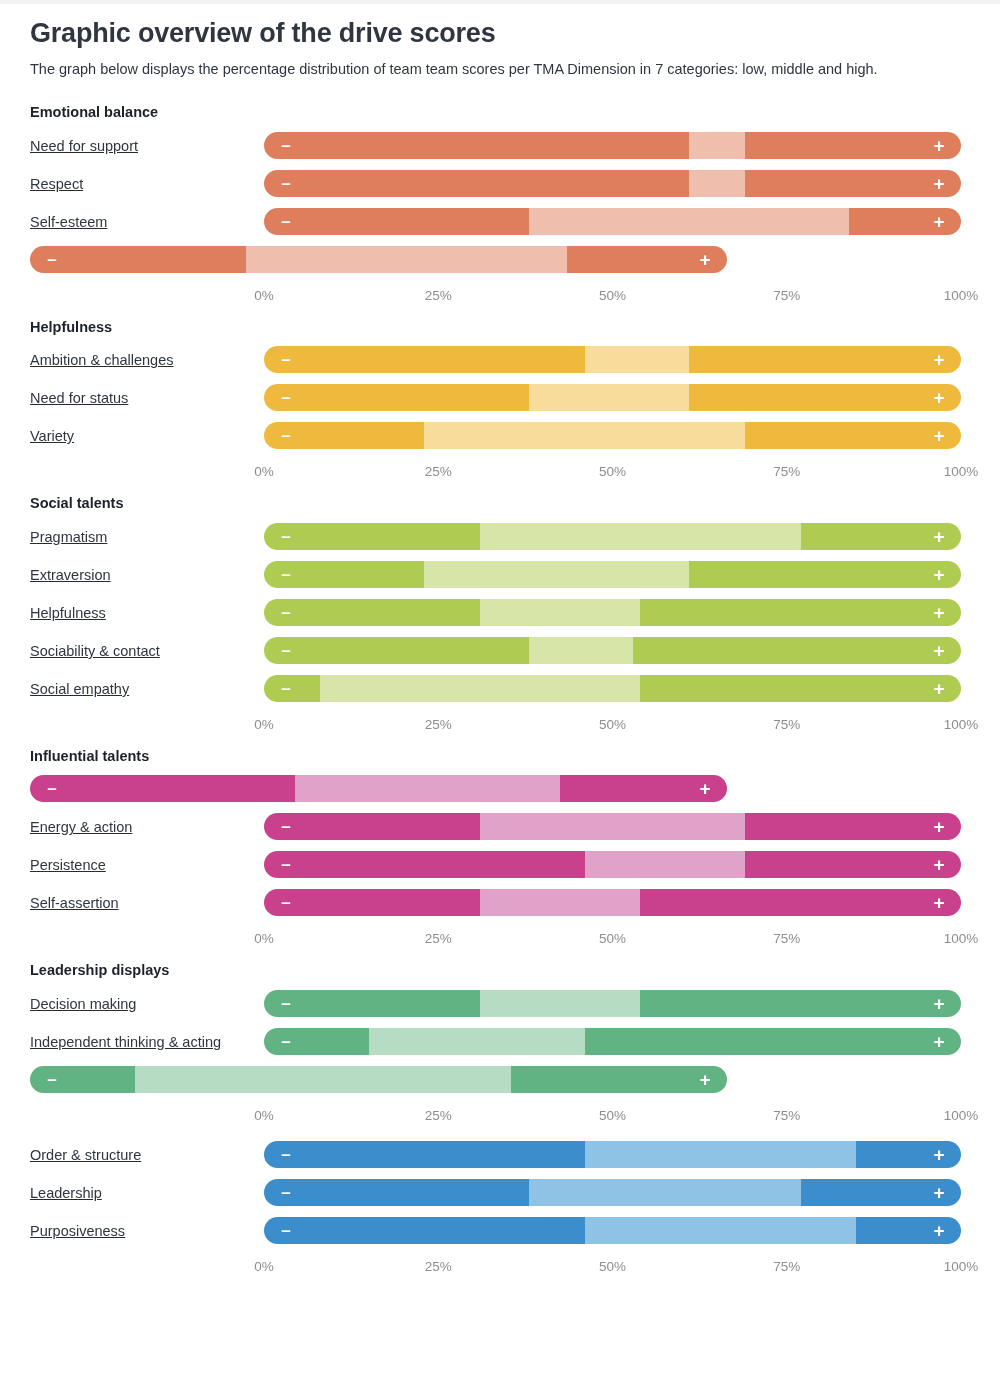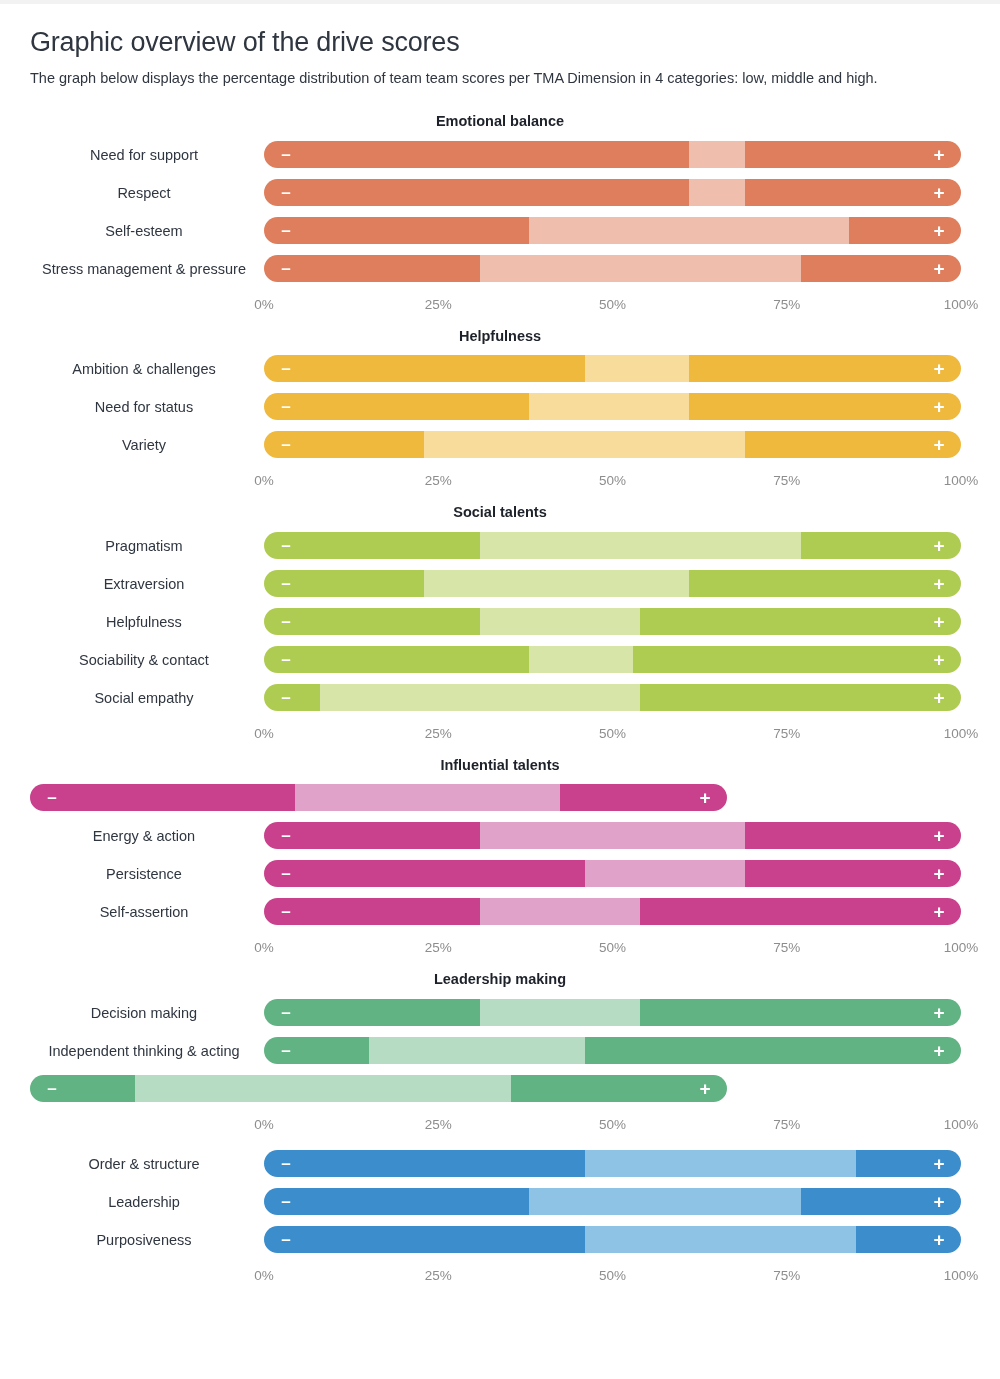--- a/index.html
+++ b/index.html
@@ -25,50 +25,51 @@
     position: absolute;
     top: 0; left: 0; right: 0;
     height: 4px;
     background: #f2f2f2;
   }
   .header {
     padding: 14px 30px 0 30px;
   }
   h1.title {
     font-size: 27px;
-    font-weight: 400;
+    font-weight: 700;
     color: #2f3640;
-    margin: 12px 0 10px 0;
+    margin: 3px 0 10px 0;
     letter-spacing: -0.2px;
     line-height: 1.2;
   }
   p.intro {
     font-size: 14.5px;
     line-height: 1.5;
     color: #2f3640;
     margin: 0;
     max-width: 952px;
   }
   .chart {
     margin-top: 22px;
     padding: 0 30px 0 30px;
   }
-  .group { margin-bottom: 0; text-align: center; }
+  .group { margin-bottom: 0; }
   .group-title {
     font-size: 14.5px;
     font-weight: bold;
     color: #1d2129;
     margin: 0 0 6px 0;
     line-height: 1.35;
   }
   .row {
     display: flex;
     align-items: flex-start;
     min-height: 38px;
     position: relative;
+    text-decoration: underline;
   }
   .row-label {
     width: 234px;
     flex: 0 0 234px;
     font-size: 14.5px;
     color: #2f3640;
     line-height: 1.55;
     padding-top: 6px;
     padding-right: 6px;
   }
@@ -122,21 +123,21 @@
   .axis-spacer { width: 234px; flex: 0 0 234px; }
 </style>
 </head>
 <body>
 
 <div class="page">
   <div class="top-rule"></div>
 
   <div class="header">
     <h1 class="title">Graphic overview of the drive scores</h1>
-    <p class="intro">The graph below displays the percentage distribution of team team scores per TMA Dimension in 4 categories: low, middle and high.</p>
+    <p class="intro">The graph below displays the percentage distribution of team team scores per TMA Dimension in 7 categories: low, middle and high.</p>
   </div>
 
   <div class="chart" id="chart-root">
       <div class="group">
         <div class="group-title">Emotional balance</div>
         <div class="row">
           <div class="row-label">Need for support</div>
           <div class="bar-wrap">
             <div class="bar">
               <div class="seg low" style="width: 61%; background: rgb(223, 126, 92);"></div>
@@ -165,21 +166,20 @@
             <div class="bar">
               <div class="seg low" style="width: 38%; background: rgb(223, 126, 92);"></div>
               <div class="seg middle" style="width: 46%; background: rgb(239, 190, 172);"></div>
               <div class="seg high" style="width: 16%; background: rgb(223, 126, 92);"></div>
               <span class="badge minus">–</span>
               <span class="badge plus">+</span>
             </div>
           </div>
         </div>
         <div class="row">
-          <div class="row-label">Stress management &amp; pressure</div>
           <div class="bar-wrap">
             <div class="bar">
               <div class="seg low" style="width: 31%; background: rgb(223, 126, 92);"></div>
               <div class="seg middle" style="width: 46%; background: rgb(239, 190, 172);"></div>
               <div class="seg high" style="width: 23%; background: rgb(223, 126, 92);"></div>
               <span class="badge minus">–</span>
               <span class="badge plus">+</span>
             </div>
           </div>
         </div>
@@ -370,21 +370,21 @@
           <div class="axis">
             <span style="left: 0%;">0%</span>
             <span style="left: 25%;">25%</span>
             <span style="left: 50%;">50%</span>
             <span style="left: 75%;">75%</span>
             <span style="left: 100%;">100%</span>
           </div>
         </div>
       </div>
       <div class="group">
-        <div class="group-title">Leadership making</div>
+        <div class="group-title">Leadership displays</div>
         <div class="row">
           <div class="row-label">Decision making</div>
           <div class="bar-wrap">
             <div class="bar">
               <div class="seg low" style="width: 31%; background: rgb(98, 179, 131);"></div>
               <div class="seg middle" style="width: 23%; background: rgb(182, 220, 196);"></div>
               <div class="seg high" style="width: 46%; background: rgb(98, 179, 131);"></div>
               <span class="badge minus">–</span>
               <span class="badge plus">+</span>
             </div>

